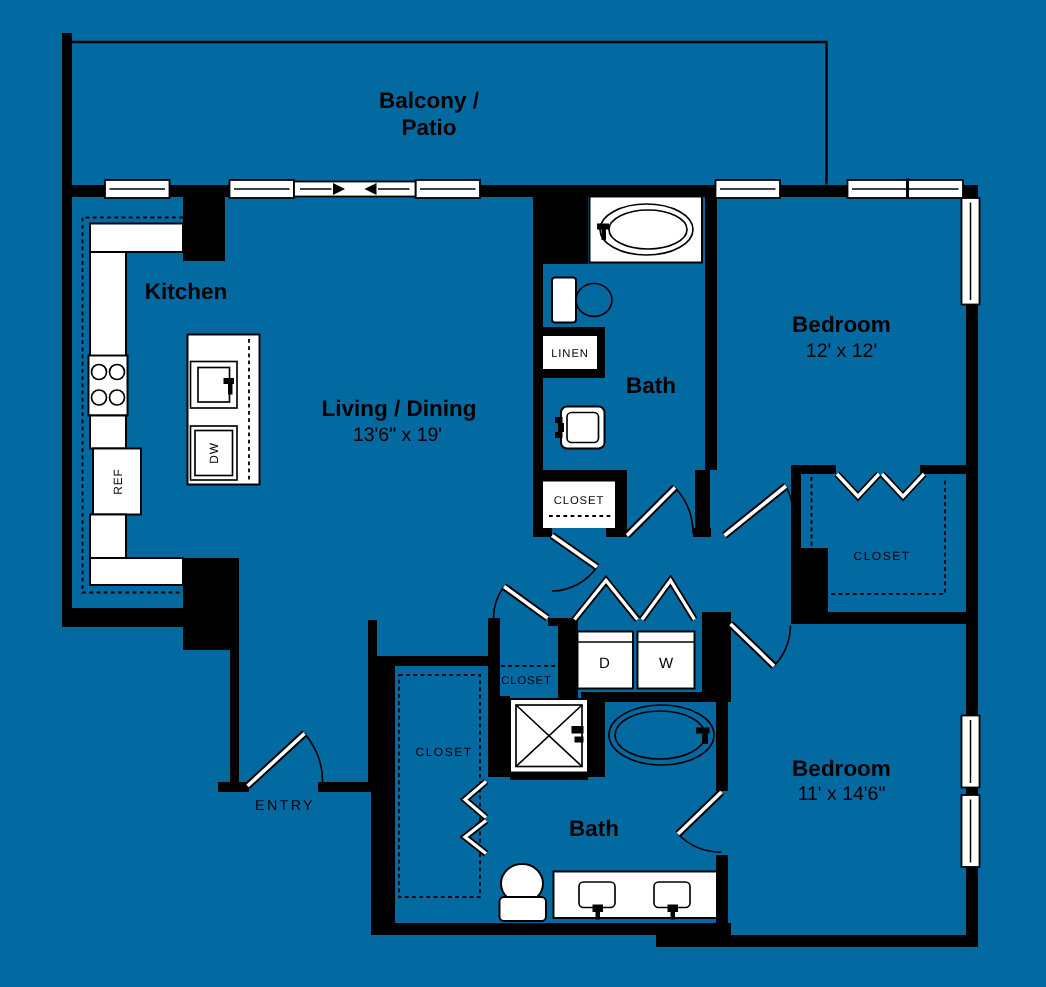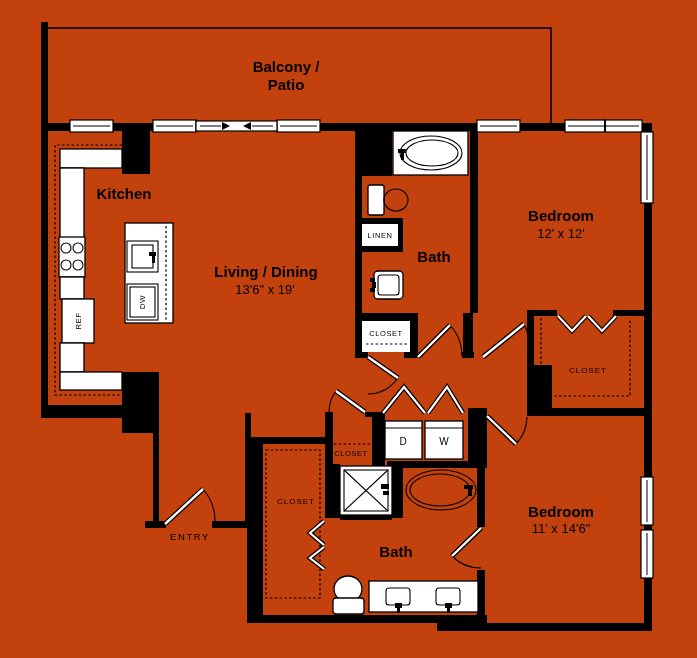--- a/index.html
+++ b/index.html
@@ -1,16 +1,16 @@
 <!DOCTYPE html>
 <html><head>
 <meta charset="utf-8">
 <style>
   html,body{margin:0;padding:0;background:#ffffff;}
-  .stage{position:relative;width:697px;height:658px;background:#c2410c;font-family:"Liberation Sans",sans-serif;}
+  .stage{position:relative;width:697px;height:658px;background:#0369a1;font-family:"Liberation Sans",sans-serif;}
   svg{display:block}
   .wall{fill:#000;}
   .thin{stroke:#000;stroke-width:1.6;fill:none;}
   .fix{stroke:#000;stroke-width:1.3;fill:#fff;}
   .fixl{stroke:#000;stroke-width:1.1;fill:none;}
   .dash{stroke:#000;stroke-width:1.2;fill:none;stroke-dasharray:2.5 2.3;}
   .win{fill:#fff;stroke:#000;stroke-width:1.2;}
   .winline{stroke:#000;stroke-width:1;}
   .arc{stroke:#000;stroke-width:1.1;fill:none;}
   .leafo{stroke:#000;stroke-width:5;fill:none;}

